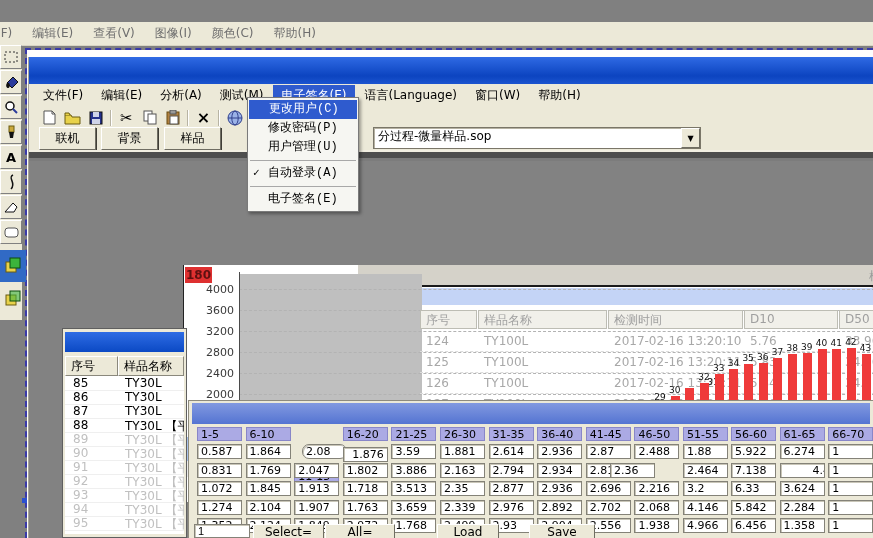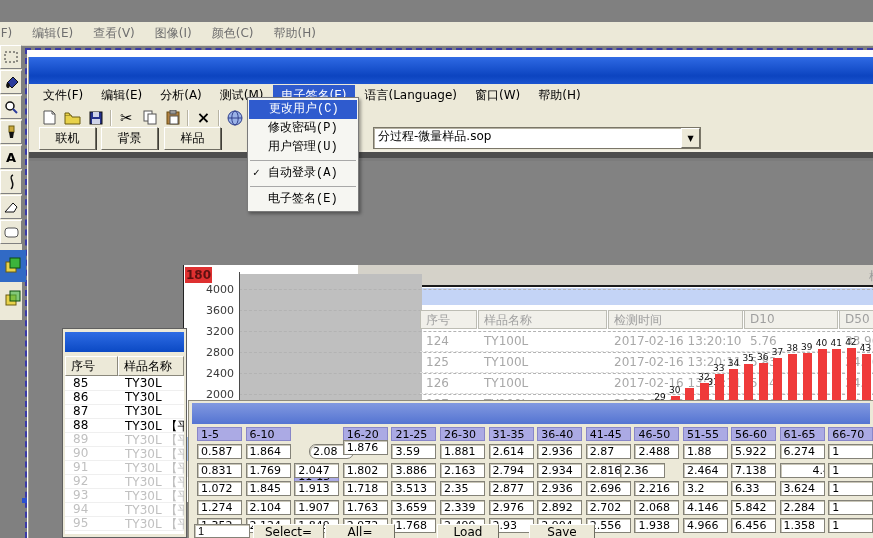--- a/index.html
+++ b/index.html
@@ -508,42 +508,42 @@
         <div class="dh" style="left: 299.6px; top: 26px; width: 45px;">31-35</div>
         <div class="dh" style="left: 348.2px; top: 26px; width: 45px;">36-40</div>
         <div class="dh" style="left: 396.8px; top: 26px; width: 45px;">41-45</div>
         <div class="dh" style="left: 445.4px; top: 26px; width: 45px;">46-50</div>
         <div class="dh" style="left: 494px; top: 26px; width: 45px;">51-55</div>
         <div class="dh" style="left: 542px; top: 26px; width: 45px;">56-60</div>
         <div class="dh" style="left: 590.6px; top: 26px; width: 45px;">61-65</div>
         <div class="dh" style="left: 639.2px; top: 26px; width: 45px;">66-70</div>
         <div class="dc" style="left: 8px; top: 43px; width: 45px;">0.587</div>
         <div class="dc" style="left: 56.6px; top: 43px; width: 45px;">1.864</div>
-        <div class="dc" style="left: 120px; top: 43px; width: 45px; border-radius: 7px;">2.08</div>
-        <div class="dc" style="left: 153.8px; top: 39px; width: 45px;">1.876</div>
+        <div class="dc" style="left: 113px; top: 43px; width: 45px; border-radius: 7px;">2.08</div>
+        <div class="dc" style="left: 153.8px; top: 46px; width: 45px; text-align: right;">1.876</div>
         <div class="dc" style="left: 202.4px; top: 43px; width: 45px;">3.59</div>
         <div class="dc" style="left: 251px; top: 43px; width: 45px;">1.881</div>
         <div class="dc" style="left: 299.6px; top: 43px; width: 45px;">2.614</div>
         <div class="dc" style="left: 348.2px; top: 43px; width: 45px;">2.936</div>
         <div class="dc" style="left: 396.8px; top: 43px; width: 45px;">2.87</div>
         <div class="dc" style="left: 445.4px; top: 43px; width: 45px;">2.488</div>
         <div class="dc" style="left: 494px; top: 43px; width: 45px;">1.88</div>
         <div class="dc" style="left: 542px; top: 43px; width: 45px;">5.922</div>
         <div class="dc" style="left: 590.6px; top: 43px; width: 45px;">6.274</div>
         <div class="dc" style="left: 639.2px; top: 43px; width: 45px;">1</div>
         <div class="dc" style="left: 8px; top: 61.5px; width: 45px;">0.831</div>
         <div class="dc" style="left: 56.6px; top: 61.5px; width: 45px;">1.769</div>
         <div class="dc" style="left: 105.2px; top: 61.5px; width: 45px;">2.047</div>
         <div class="dc" style="left: 153.8px; top: 61.5px; width: 45px;">1.802</div>
         <div class="dc" style="left: 202.4px; top: 61.5px; width: 45px;">3.886</div>
         <div class="dc" style="left: 251px; top: 61.5px; width: 45px;">2.163</div>
         <div class="dc" style="left: 299.6px; top: 61.5px; width: 45px;">2.794</div>
         <div class="dc" style="left: 348.2px; top: 61.5px; width: 45px;">2.934</div>
         <div class="dc" style="left: 396.8px; top: 61.5px; width: 45px;">2.816</div>
-        <div class="dc" style="left: 431px; top: 61.5px; width: 45px;">2.36</div>
+        <div class="dc" style="left: 421px; top: 61.5px; width: 45px;">2.36</div>
         <div class="dc" style="left: 494px; top: 61.5px; width: 45px;">2.464</div>
         <div class="dc" style="left: 542px; top: 61.5px; width: 45px;">7.138</div>
         <div class="dc" style="left: 590.6px; top: 61.5px; width: 45px; padding-left: 32px;">4.438</div>
         <div class="dc" style="left: 639.2px; top: 61.5px; width: 45px;">1</div>
         <div class="dc" style="left: 8px; top: 80px; width: 45px;">1.072</div>
         <div class="dc" style="left: 56.6px; top: 80px; width: 45px;">1.845</div>
         <div class="dc" style="left: 105.2px; top: 80px; width: 45px;">1.913</div>
         <div class="dc" style="left: 153.8px; top: 80px; width: 45px;">1.718</div>
         <div class="dc" style="left: 202.4px; top: 80px; width: 45px;">3.513</div>
         <div class="dc" style="left: 251px; top: 80px; width: 45px;">2.35</div>

